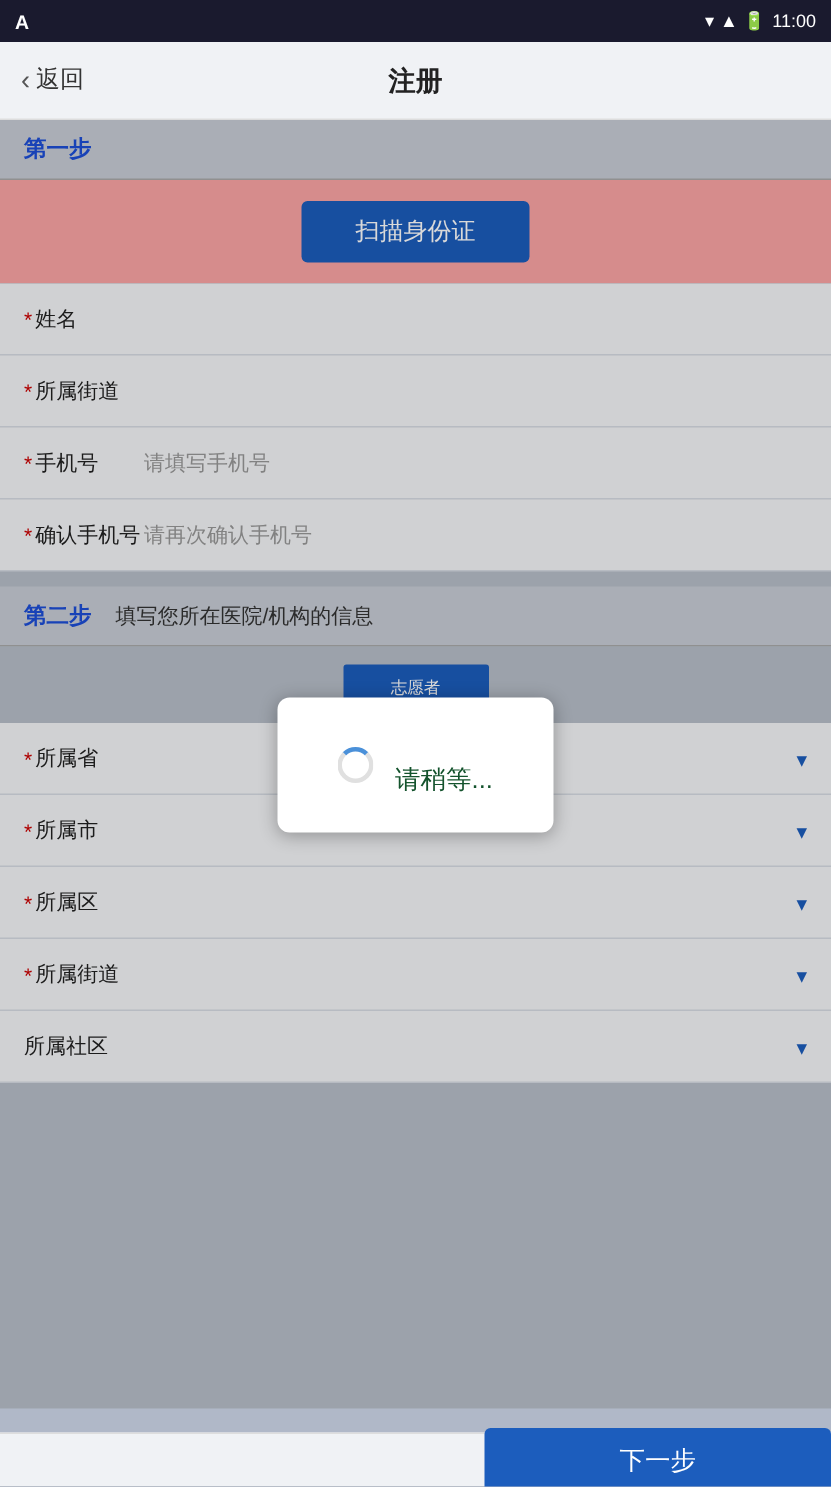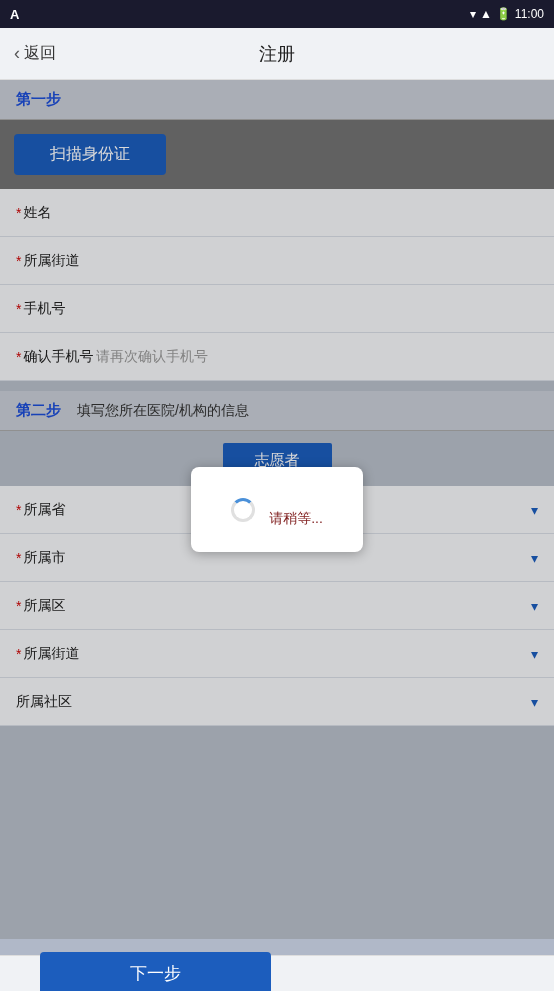--- a/index.html
+++ b/index.html
@@ -45,21 +45,21 @@
       font-size: 16px;
       cursor: pointer;
       gap: 4px;
     }
     .back-chevron { font-size: 18px; color: #555; }
     .nav-title {
       position: absolute;
       left: 50%;
       transform: translateX(-50%);
       font-size: 18px;
-      font-weight: normal;
+      font-weight: bold;
       color: #222;
     }
 
     
     .content {
       width: 100%;
       height: calc(991px - 28px - 52px - 52px);
       background: #b8bfc9;
       overflow-y: auto;
       padding-bottom: 20px;
@@ -80,24 +80,24 @@
       color: #1d4ed8;
       white-space: nowrap;
     }
     .step-desc {
       font-size: 14px;
       color: #333;
     }
 
     
     .scan-area {
-      background: #737373;
+      background: #fca5a5;
       padding: 14px;
       display: flex;
-      justify-content: flex-start;
+      justify-content: center;
     }
     .scan-btn {
       background: #1c5dbd;
       color: white;
       border: none;
       border-radius: 4px;
       padding: 10px 36px;
       font-size: 16px;
       cursor: pointer;
     }
@@ -147,21 +147,21 @@
     .tab-area {
       background: #b8bfc9;
       display: flex;
       justify-content: center;
       padding: 12px 0 8px;
     }
     .tab-btn {
       padding: 8px 32px;
       border: none;
       cursor: pointer;
-      font-size: 15px;
+      font-size: 11px;
       border-radius: 2px;
     }
     .tab-active {
       background: #1c5dbd;
       color: white;
     }
     .tab-inactive {
       background: #d0d4dc;
       color: #444;
     }
@@ -214,37 +214,36 @@
       height: 24px;
       border: 3px solid #e0e0e0;
       border-top-color: #4a90d9;
       border-radius: 50%;
       animation: spin 0.8s linear infinite;
     }
     @keyframes spin {
       to { transform: rotate(360deg); }
     }
     .loading-text {
-      font-size: 14px;
-      color: #7f1d1d;
+      font-size: 17px;
+      color: #14532d;
       margin-top: 19px;
     }
 
     
     .bottom-bar {
       width: 100%;
       height: 36px;
       background: #f0f2f5;
       display: flex;
       align-items: center;
-      justify-content: flex-start;
+      justify-content: flex-end;
       border-top: 1px solid #ddd;
       position: absolute;
       bottom: 0;
-      padding-left: 40px;
     }
     .next-btn {
       background: #1c5dbd;
       color: white;
       border: none;
       border-radius: 4px;
       padding: 10px 90px;
       font-size: 17px;
       cursor: pointer;
     }
@@ -296,20 +295,21 @@
         <span>所属街道</span>
       </div>
       <div class="form-value"></div>
     </div>
 
     <div class="form-row">
       <div class="form-label">
         <span class="required-star">*</span>
         <span>手机号</span>
       </div>
+      <div class="form-placeholder">请填写手机号</div>
     </div>
 
     <div class="form-row">
       <div class="form-label">
         <span class="required-star">*</span>
         <span>确认手机号</span>
       </div>
       <div class="form-placeholder">请再次确认手机号</div>
     </div>
   </div>

